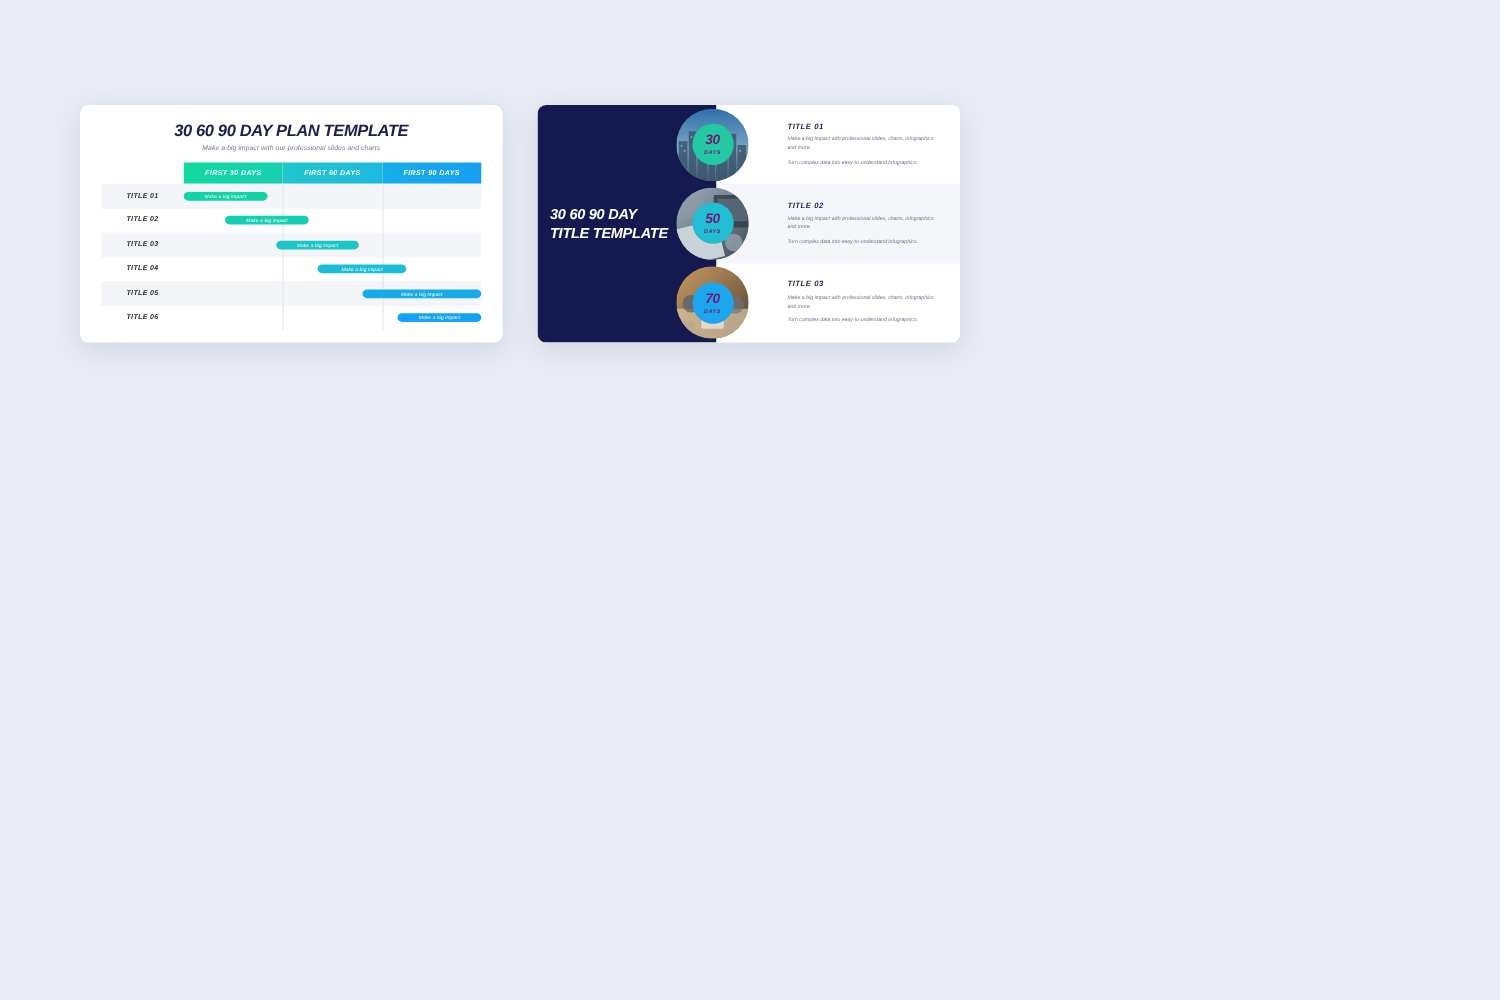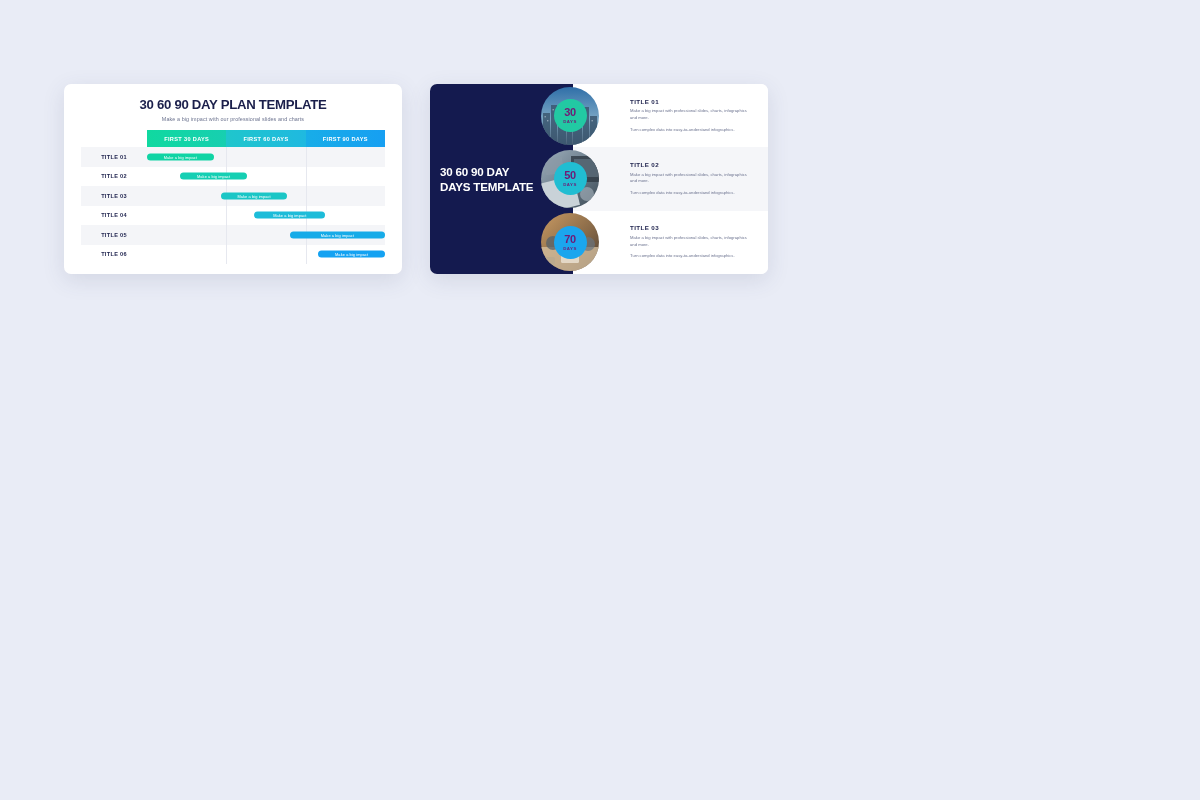--- a/index.html
+++ b/index.html
@@ -2,21 +2,21 @@
 <html><head>
 <meta charset="utf-8">
 <style>
   * { box-sizing: border-box; margin: 0; padding: 0; }
   html, body {
     width: 1200px; height: 800px;
     background: #e9ecf6;
     font-family: "Liberation Sans", sans-serif;
     overflow: hidden;
   }
-  .stage { position: relative; width: 988px; height: 800px; }
+  .stage { position: relative; width: 988px; height: 800px; font-style: italic; }
 
   
   .slide1 {
     position: absolute; left: 64px; top: 84px;
     width: 338px; height: 190px;
     background: #ffffff;
     border-radius: 7px;
     box-shadow: 0 6px 22px rgba(60,70,110,.13);
     overflow: hidden;
   }
@@ -200,21 +200,21 @@
           <div class="pill" id="pill5" style="left: 72%; width: 28%; background: rgb(20, 162, 242);">Make a big impact</div>
         </div>
       </div>
     </div>
   </div>
 
   <div class="slide2">
     <div class="s2-dark" style="background: rgb(20, 26, 79);">
       <div class="s2-dark-title">
         <div>30 60 90 DAY</div>
-        <div>DAYS TEMPLATE</div>
+        <div>TITLE TEMPLATE</div>
       </div>
     </div>
 
     <div class="s2-rows">
 
       <div class="s2-row">
         <div class="circ">
           <svg class="photo" viewBox="0 0 58 58" preserveAspectRatio="xMidYMid slice">
             <defs>
                 <linearGradient id="sky1" x1="0" y1="0" x2="0" y2="1">

